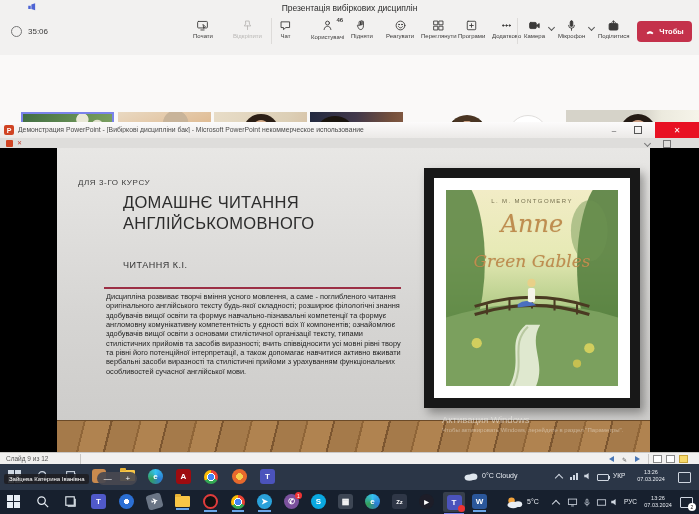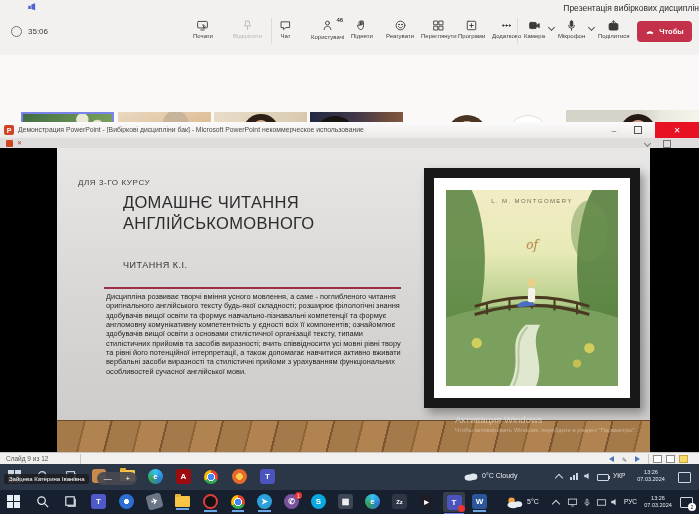--- a/index.html
+++ b/index.html
@@ -2,21 +2,21 @@
 <html><head>
 <meta charset="utf-8">
 <style>
   html,body{margin:0;padding:0}
   body{width:699px;height:514px;position:relative;overflow:hidden;background:#000;
        font-family:"Liberation Sans",sans-serif;-webkit-font-smoothing:antialiased}
   .abs{position:absolute}
 
   
   #teams-bar{left:0;top:0;width:699px;height:55px;background:#f2f1f0;border-bottom:1px solid #e3e1df}
-  #meet-title{top:3px;left:0;width:699px;text-align:right;font-size:8.5px;color:#2b2b2b}
+  #meet-title{top:3px;left:0;width:699px;text-align:center;font-size:8.5px;color:#2b2b2b}
   #app-logo{left:27px;top:2px;width:10px;height:10px}
   #rec-circle{left:11px;top:26px;width:9px;height:9px;border:1.4px solid #777;border-radius:50%}
   #timer{left:28px;top:27px;font-size:8px;color:#3a3a3a}
   .tbtn{position:absolute;top:19px;display:flex;flex-direction:column;align-items:center;gap:1px;
         font-size:6px;color:#3b3a39;cursor:default}
   .tbtn svg{width:13px;height:13px;stroke:#3b3a39;fill:none;stroke-width:1.1;stroke-linecap:round;stroke-linejoin:round}
   .tbtn.gray{color:#b9b7b5}
   .tbtn.gray svg{stroke:#b9b7b5}
   .pcount{position:absolute;top:-2px;right:-9px;font-size:6px;color:#3b3a39;font-weight:bold}
   .vdiv{position:absolute;top:18px;width:1px;height:26px;background:#dddbd9}
@@ -64,21 +64,21 @@
   #cover{position:absolute;left:12px;top:12px;right:12px;bottom:12px;overflow:hidden;
          background:linear-gradient(180deg,#f2ecc6,#e7eab6 32%,#bcd190 55%,#85ab64 78%,#618c4d)}
   #cover svg{position:absolute;left:0;top:0;width:100%;height:100%}
   #book-author{position:absolute;left:0;top:8px;width:100%;text-align:center;font-size:6px;
                letter-spacing:1.4px;color:#75704f;z-index:2}
   .book-script{position:absolute;width:100%;text-align:center;font-family:"DejaVu Serif",serif;
                font-style:italic;color:#bf8d4f;z-index:2;text-shadow:0 0 1px rgba(120,80,30,.25)}
   #wood{left:0;top:272px;width:593px;height:32px;
         background:repeating-linear-gradient(104deg,#a57a4a 0 26px,#8f6538 26px 28px,#b08350 28px 52px,#7c5630 52px 54px);
         border-top:1px solid #6b4a28}
-  #watermark{left:398px;top:266px;width:205px;color:rgba(244,242,236,.55)}
+  #watermark{left:385px;top:266px;width:205px;color:rgba(244,242,236,.55)}
   #wm-title{font-size:9.5px}
   #wm-sub{font-size:6px;margin-top:2px;color:rgba(244,242,236,.45)}
 
   
   #ppt-status{left:0;top:452px;width:699px;height:12px;background:#f1f0ef;border-top:1px solid #c9c7c5}
   #slide-num{left:6px;top:2px;font-size:6.5px;color:#555}
   #status-div{left:80px;top:1px;width:1px;height:10px;background:#c9c7c5}
   .st-ic{position:absolute;top:2px;width:9px;height:8px;display:flex;align-items:center;justify-content:center;font-size:6px;color:#666}
   .tri-l{width:0;height:0;border-top:3px solid transparent;border-bottom:3px solid transparent;border-right:5px solid #4a77b5}
   .tri-r{width:0;height:0;border-top:3px solid transparent;border-bottom:3px solid transparent;border-left:5px solid #4a77b5}
@@ -345,21 +345,22 @@
           <path d="M28 122 Q84 104 140 122" stroke="#4a3a22" stroke-width="3" fill="none"></path>
           <path d="M40 112 V122 M62 106 V118 M84 104 V116 M106 106 V118 M128 112 V122" stroke="#4a3a22" stroke-width="2"></path>
           <path d="M70 112 q9 -7 18 1 l-18 2z" fill="#4a6fc0"></path>
           <rect x="80" y="96" width="7" height="14" rx="2" fill="#f6f4ea"></rect>
           <circle cx="83.5" cy="91" r="4" fill="#e8d088"></circle>
           <circle cx="30" cy="150" rx="6" r="5" fill="#e7d95e" opacity=".8"></circle>
           <circle cx="140" cy="155" r="5" fill="#e7d95e" opacity=".8"></circle>
           <circle cx="128" cy="170" r="4" fill="#d8c84e" opacity=".8"></circle>
         </svg>
         <div id="book-author">L. M. MONTGOMERY</div>
-        <div class="book-script" style="top:48px;font-size:12px">of</div>
+        <div class="book-script" style="top:20px;font-size:24px">Anne</div>
+        <div class="book-script" style="top:61px;font-size:17px">Green Gables</div>
       </div>
     </div>
 
     <div class="abs" id="wood"></div>
     <div class="abs" id="watermark">
       <div id="wm-title">Активация Windows</div>
       <div id="wm-sub">Чтобы активировать Windows, перейдите в раздел "Параметры".</div>
     </div>
   </div>
 </div>

